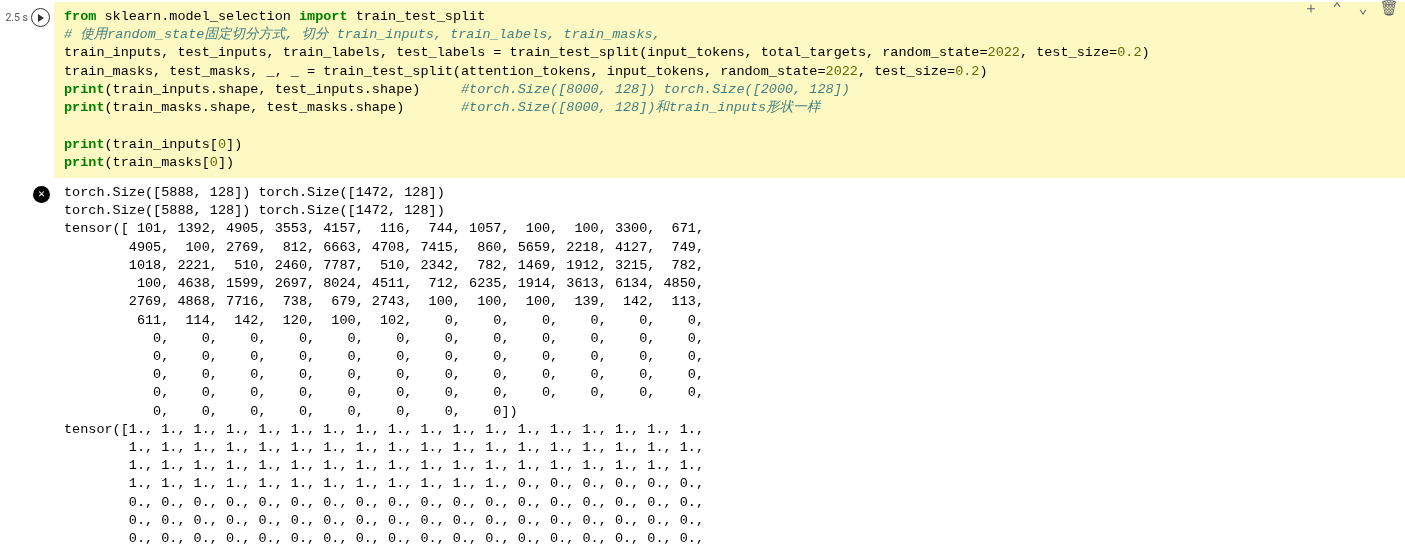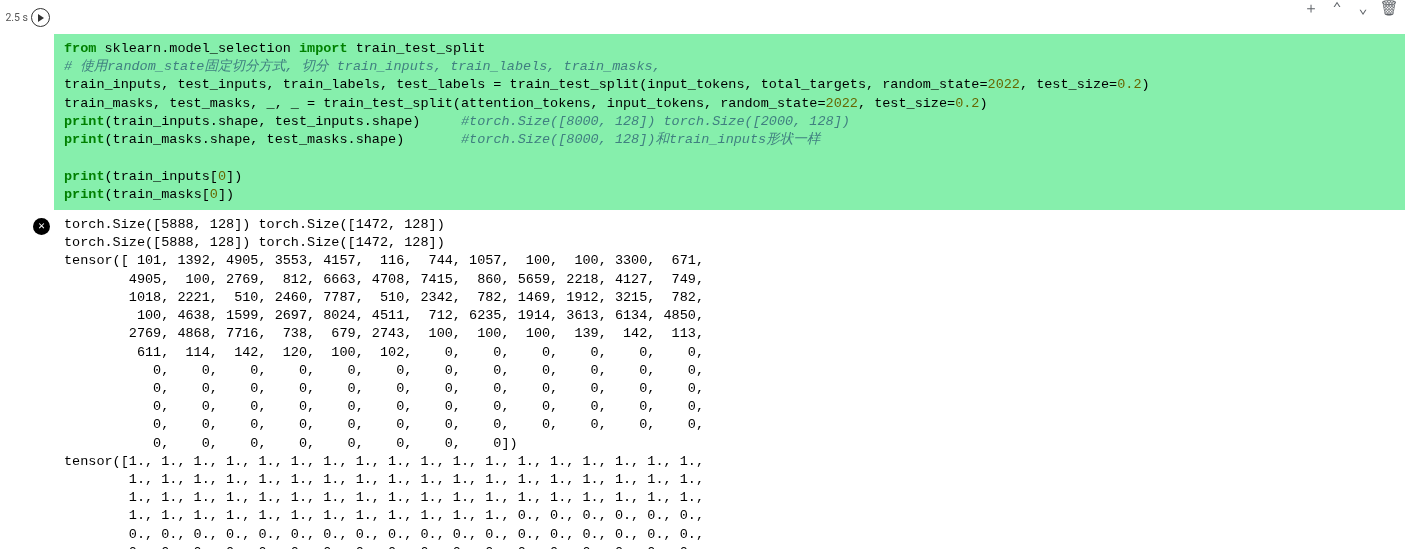--- a/index.html
+++ b/index.html
@@ -59,26 +59,25 @@
       color: #fff;
       display: flex;
       align-items: center;
       justify-content: center;
       font-size: 11px;
       font-weight: bold;
       margin-top: 2px;
     }
     .code-area {
       flex: 1;
-      background: #86efac;
+      background: #fef9c3;
       padding: 6px 10px;
       border-radius: 0;
       white-space: pre;
       overflow-x: auto;
-      margin-top: 32px;
     }
     .output-area {
       flex: 1;
       background: #fff;
       padding: 6px 10px;
       white-space: pre;
       overflow-x: auto;
       color: #000;
     }
     .kw-green { color: #008000; font-weight: bold; }

